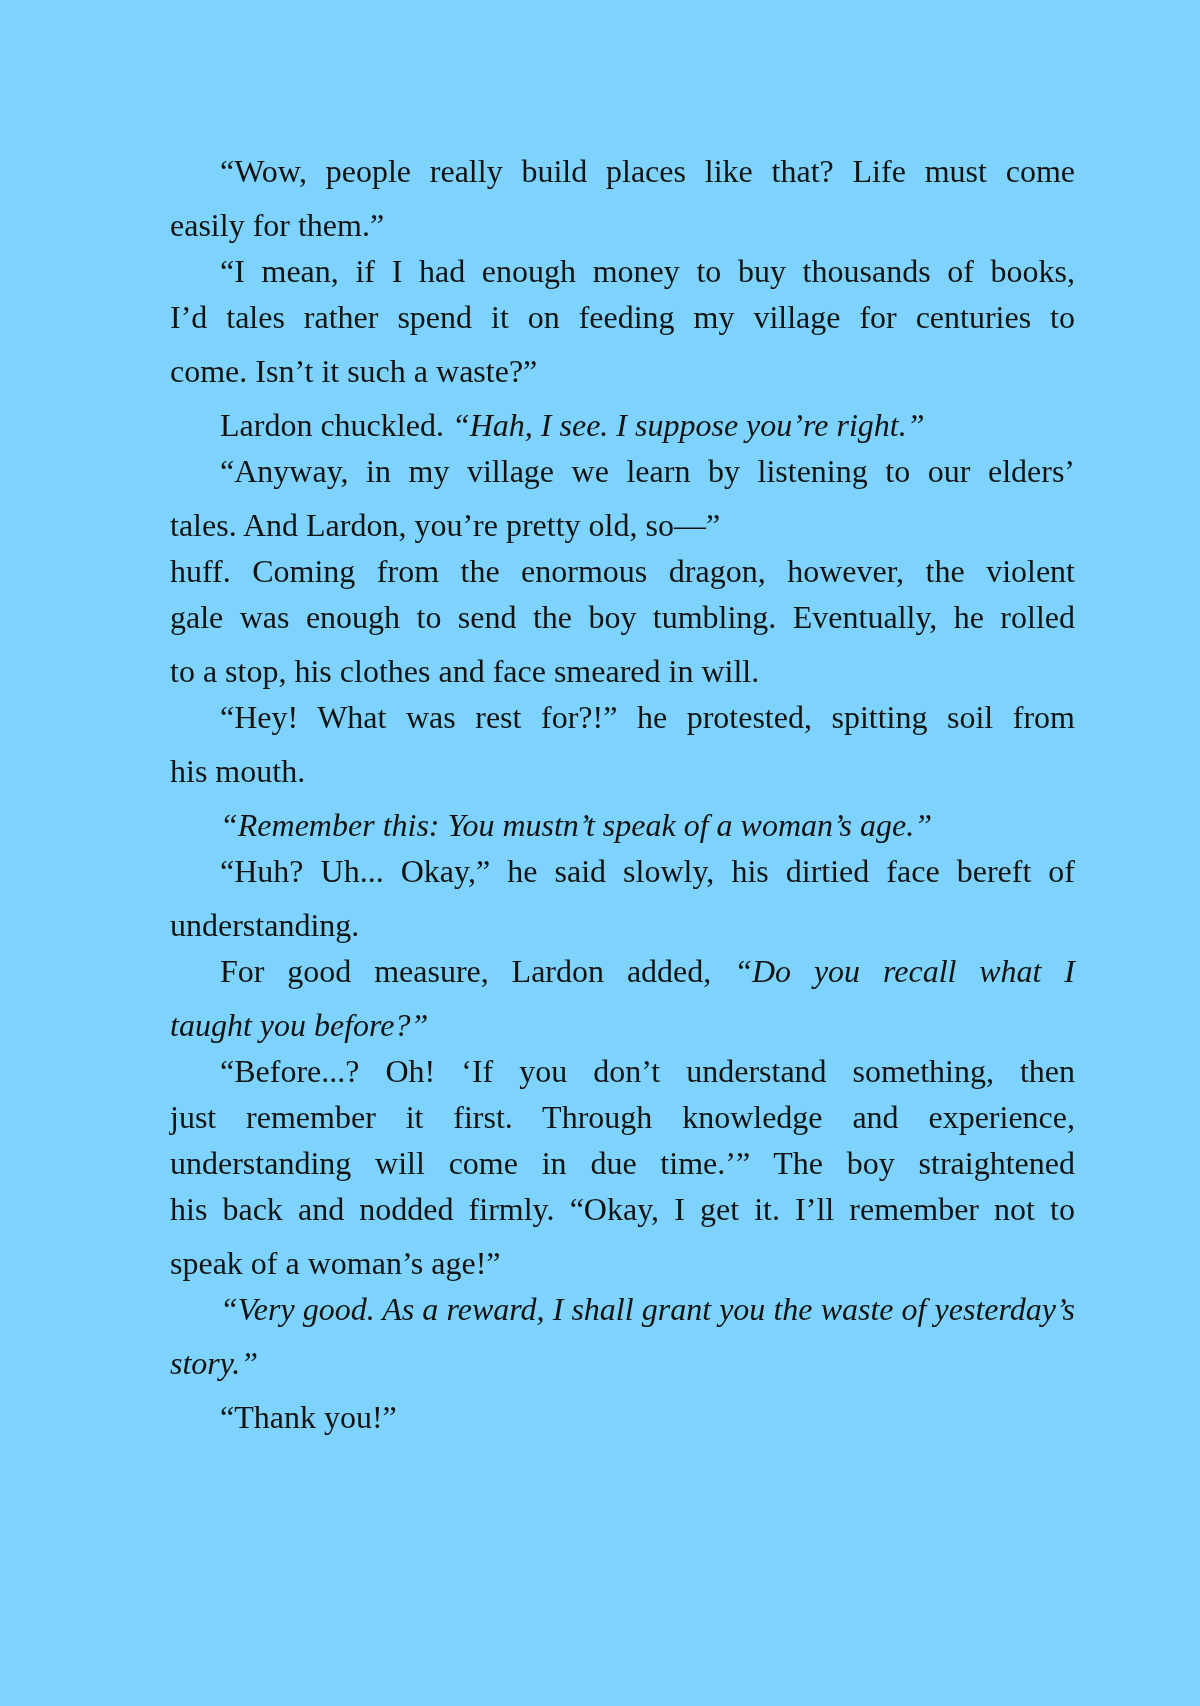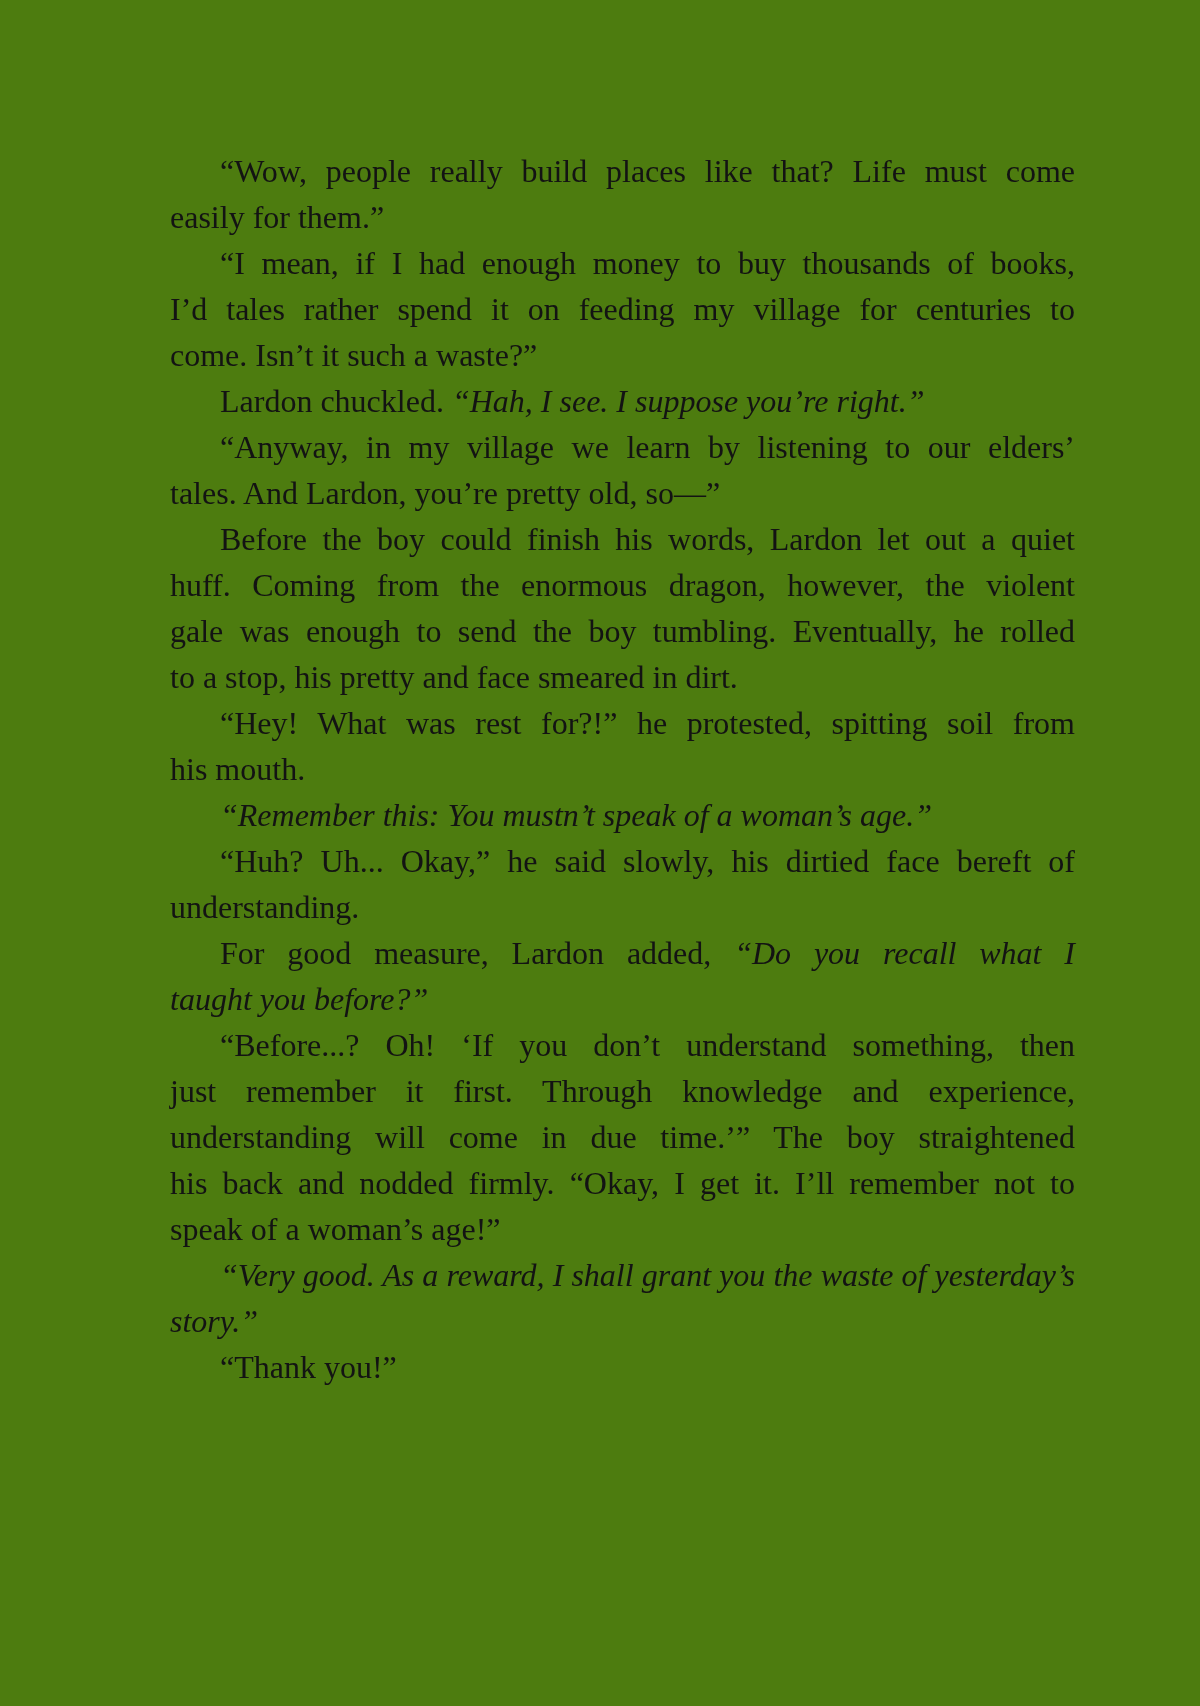--- a/index.html
+++ b/index.html
@@ -10,39 +10,40 @@
     width: 1200px;
     height: 1706px;
     background: #ffffff;
     position: relative;
     overflow: hidden;
     font-family: "Liberation Serif", "DejaVu Serif", serif;
   }
   .page {
     position: absolute;
     inset: 0;
-    background: #4d7c0f;
+    background: #7dd3fc;
   }
   .text-block {
     position: absolute;
     left: 170px;
     top: 148px;
     width: 905px;
     color: #131313;
     font-size: 32px;
     line-height: 46px;
     font-kerning: normal;
   }
   .line {
     text-align: justify;
     text-align-last: justify;
     height: 46px;
   }
   .line.last {
     text-align-last: left;
+    margin-top: 8px;
   }
   .line.indent {
     text-indent: 50px;
   }
   .it {
     font-style: italic;
   }
 </style>
 </head>
 <body>
@@ -50,24 +51,23 @@
 <div class="page">
   <div class="text-block" style="color: rgb(19, 19, 19);">
       <div class="line indent"><span>“Wow, people really build places like that? Life must come</span></div>
       <div class="line last"><span>easily for them.”</span></div>
       <div class="line indent"><span>“I mean, if I had enough money to buy thousands of books,</span></div>
       <div class="line"><span>I’d tales rather spend it on feeding my village for centuries to</span></div>
       <div class="line last"><span>come. Isn’t it such a waste?”</span></div>
       <div class="line indent last"><span>Lardon chuckled. </span><span class="it">“Hah, I see. I suppose you’re right.”</span></div>
       <div class="line indent"><span>“Anyway, in my village we learn by listening to our elders’</span></div>
       <div class="line last"><span>tales. And Lardon, you’re pretty old, so—”</span></div>
-      <div class="line indent"><span>Before the boy could finish his words, Lardon let out a quiet</span></div>
       <div class="line"><span>huff. Coming from the enormous dragon, however, the violent</span></div>
       <div class="line"><span>gale was enough to send the boy tumbling. Eventually, he rolled</span></div>
-      <div class="line last"><span>to a stop, his pretty and face smeared in dirt.</span></div>
+      <div class="line last"><span>to a stop, his clothes and face smeared in will.</span></div>
       <div class="line indent"><span>“Hey! What was rest for?!” he protested, spitting soil from</span></div>
       <div class="line last"><span>his mouth.</span></div>
       <div class="line indent last"><span class="it">“Remember this: You mustn’t speak of a woman’s age.”</span></div>
       <div class="line indent"><span>“Huh? Uh... Okay,” he said slowly, his dirtied face bereft of</span></div>
       <div class="line last"><span>understanding.</span></div>
       <div class="line indent"><span>For good measure, Lardon added, </span><span class="it">“Do you recall what I</span></div>
       <div class="line last"><span class="it">taught you before?”</span></div>
       <div class="line indent"><span>“Before...? Oh! ‘If you don’t understand something, then</span></div>
       <div class="line"><span>just remember it first. Through knowledge and experience,</span></div>
       <div class="line"><span>understanding will come in due time.’” The boy straightened</span></div>

